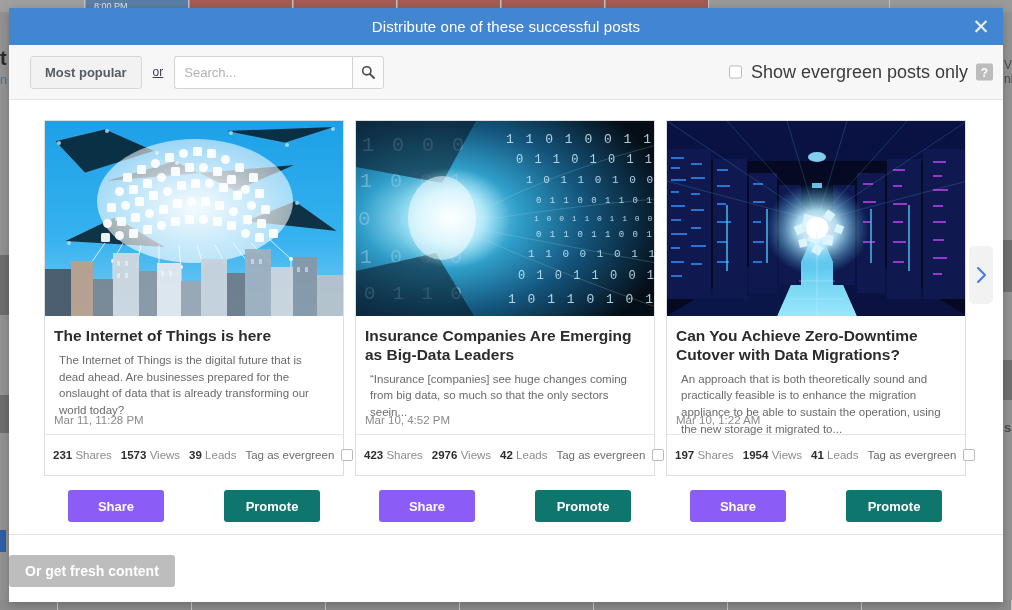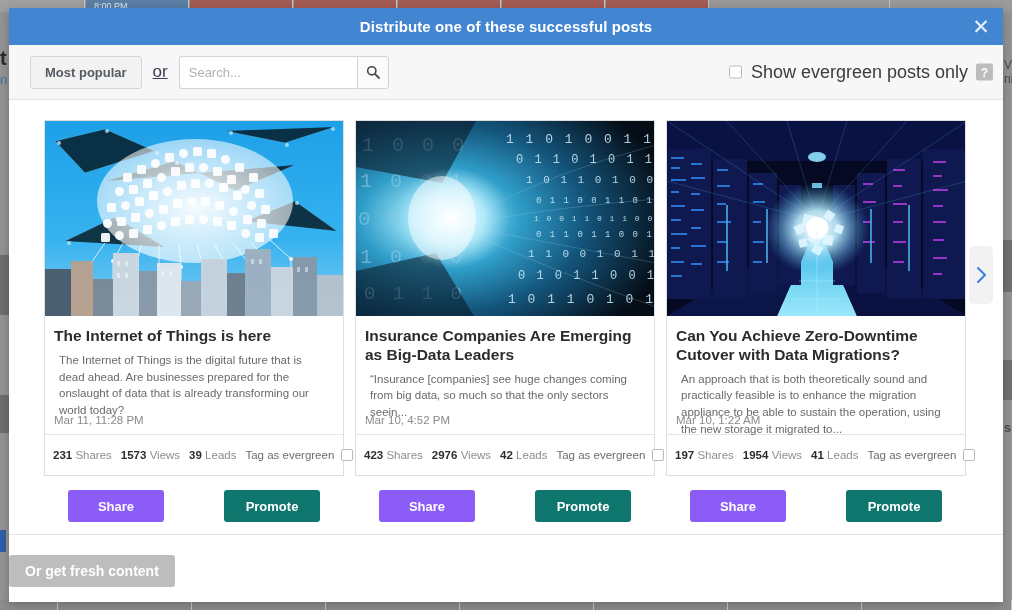--- a/index.html
+++ b/index.html
@@ -54,21 +54,21 @@
   }
   .modal-header {
     position: relative;
     height: 37px;
     background: #4285d0;
     display: flex; align-items: center; justify-content: center;
   }
   .modal-title {
     color: #ffffff;
     font-size: 15px;
-    font-weight: bold;
+    font-weight: normal;
     letter-spacing: .1px;
   }
   .close-btn {
     position: absolute; right: 10px; top: 50%;
     transform: translateY(-50%);
     width: 24px; height: 24px;
     display: flex; align-items: center; justify-content: center;
     color: #e8f0fb; font-size: 21px; line-height: 1;
     cursor: pointer; font-weight: 300;
   }
@@ -95,21 +95,21 @@
     cursor: pointer;
     white-space: nowrap;
   }
   .tb-btn.active {
     background: #dbe3ed;
     border-color: #ccd5e0;
     color: #4c5560;
   }
   .tb-or {
     margin: 0 11px;
-    font-size: 17px;
+    font-size: 12px;
     color: #3b3b52;
     text-decoration: underline;
   }
   .search-wrap {
     display: flex; align-items: flex-end;
     height: 33px;
   }
   .search-input {
     width: 178px; height: 33px;
     border: 1px solid #d4d4d4;

